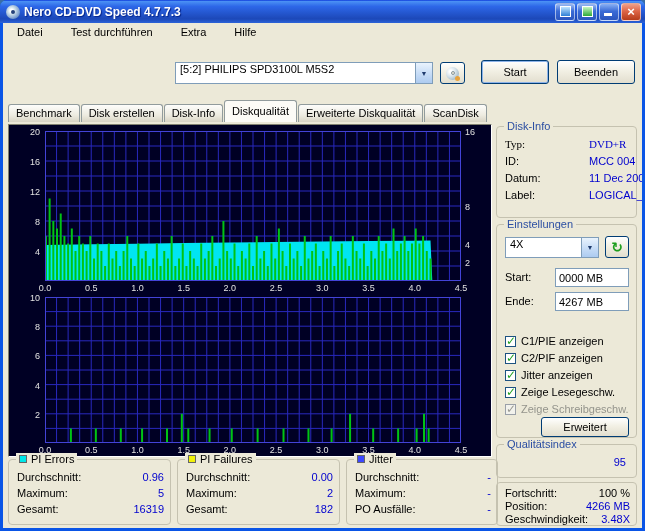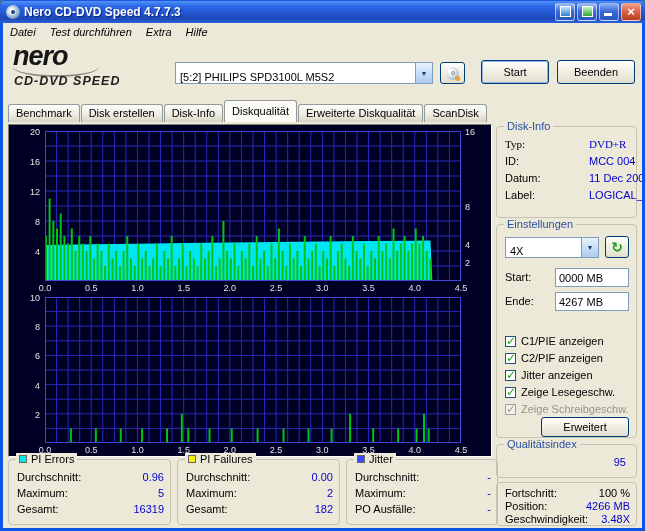--- a/index.html
+++ b/index.html
@@ -23,29 +23,29 @@
   .tb-app .ico{width:9px;height:9px;border:1px solid #fff;}
   .ico-blue{background:linear-gradient(180deg,#BFE4FF,#2E7FD6);}
   .ico-green{background:linear-gradient(180deg,#C9F7C0,#2FA838);}
   .tb-min{background:linear-gradient(180deg,#89B0F4,#3A6BD6 45%,#2A55BE);}
   .tb-min::after{content:"";position:absolute;left:4px;bottom:4px;width:8px;height:3px;background:#fff;}
   .tb-close{background:linear-gradient(180deg,#F0A08A,#DD6547 45%,#B63C1B);color:#fff;
     font-size:13px;font-weight:bold;line-height:16px;}
   
   .client{position:absolute;left:3px;right:3px;top:23px;bottom:3px;background:#ECE9D8;overflow:hidden;}
   .menubar{position:absolute;left:0;top:0;right:0;height:18px;display:flex;align-items:center;}
-  .menu-item{padding:2px 7px;cursor:default;font-style:italic;}
+  .menu-item{padding:2px 14px;cursor:default;}
   
   .logo{position:absolute;left:10px;top:20px;width:155px;height:50px;}
   .logo-nero{font-weight:bold;font-style:italic;font-size:27px;letter-spacing:-1px;color:#161616;line-height:27px;}
   .logo-swoosh{position:absolute;left:0px;top:14px;width:86px;height:18px;
     border-bottom:2px solid #8d8d88;border-radius:50%;}
   .logo-sub{position:absolute;left:1px;top:31px;font-weight:bold;font-style:italic;font-size:12.5px;
     letter-spacing:1px;color:#222;}
-  .combo{position:absolute;background:#fff;border:1px solid #7F9DB9;display:flex;align-items:flex-end;
+  .combo{position:absolute;background:#fff;border:1px solid #7F9DB9;display:flex;align-items:flex-start;
     box-sizing:border-box;}
   .combo .ctext{flex:1;padding:0 4px;white-space:nowrap;overflow:hidden;}
   .combo .carrow{width:16px;align-self:stretch;border-left:1px solid #7F9DB9;
     background:linear-gradient(180deg,#E9F3FD,#C9DEF7 50%,#ADCBF0);
     display:flex;align-items:center;justify-content:center;font-size:7px;color:#1F3C6E;}
   .btn{position:absolute;background:linear-gradient(180deg,#FFFFFF,#F2F0E4 45%,#E2DECE);
     border:1px solid #003C74;border-radius:3px;box-sizing:border-box;
     display:flex;align-items:center;justify-content:center;font-size:11px;color:#000;}
   .btn.default{box-shadow:inset 0 0 0 1px #8DB3E8;}
   .disc-ico{width:13px;height:13px;border-radius:50%;position:relative;
@@ -105,25 +105,20 @@
 
   <div class="client">
 
     <div class="menubar">
       <span class="menu-item">Datei</span>
       <span class="menu-item">Test durchführen</span>
       <span class="menu-item">Extra</span>
       <span class="menu-item">Hilfe</span>
     </div>
 
-    <div class="logo">
-      <div class="logo-nero">nero</div>
-      <div class="logo-swoosh"></div>
-      <div class="logo-sub">CD-DVD SPEED</div>
-    </div>
 
     <div class="combo" style="left:172px;top:39px;width:258px;height:22px;">
       <span class="ctext">[5:2]  PHILIPS SPD3100L M5S2</span>
       <span class="carrow">▼</span>
     </div>
     <div class="btn" style="left:437px;top:39px;width:25px;height:22px;">
       <span class="disc-ico"></span>
     </div>
     <div class="btn default" style="left:478px;top:37px;width:68px;height:24px;">Start</div>
     <div class="btn" style="left:554px;top:37px;width:78px;height:24px;">Beenden</div>

